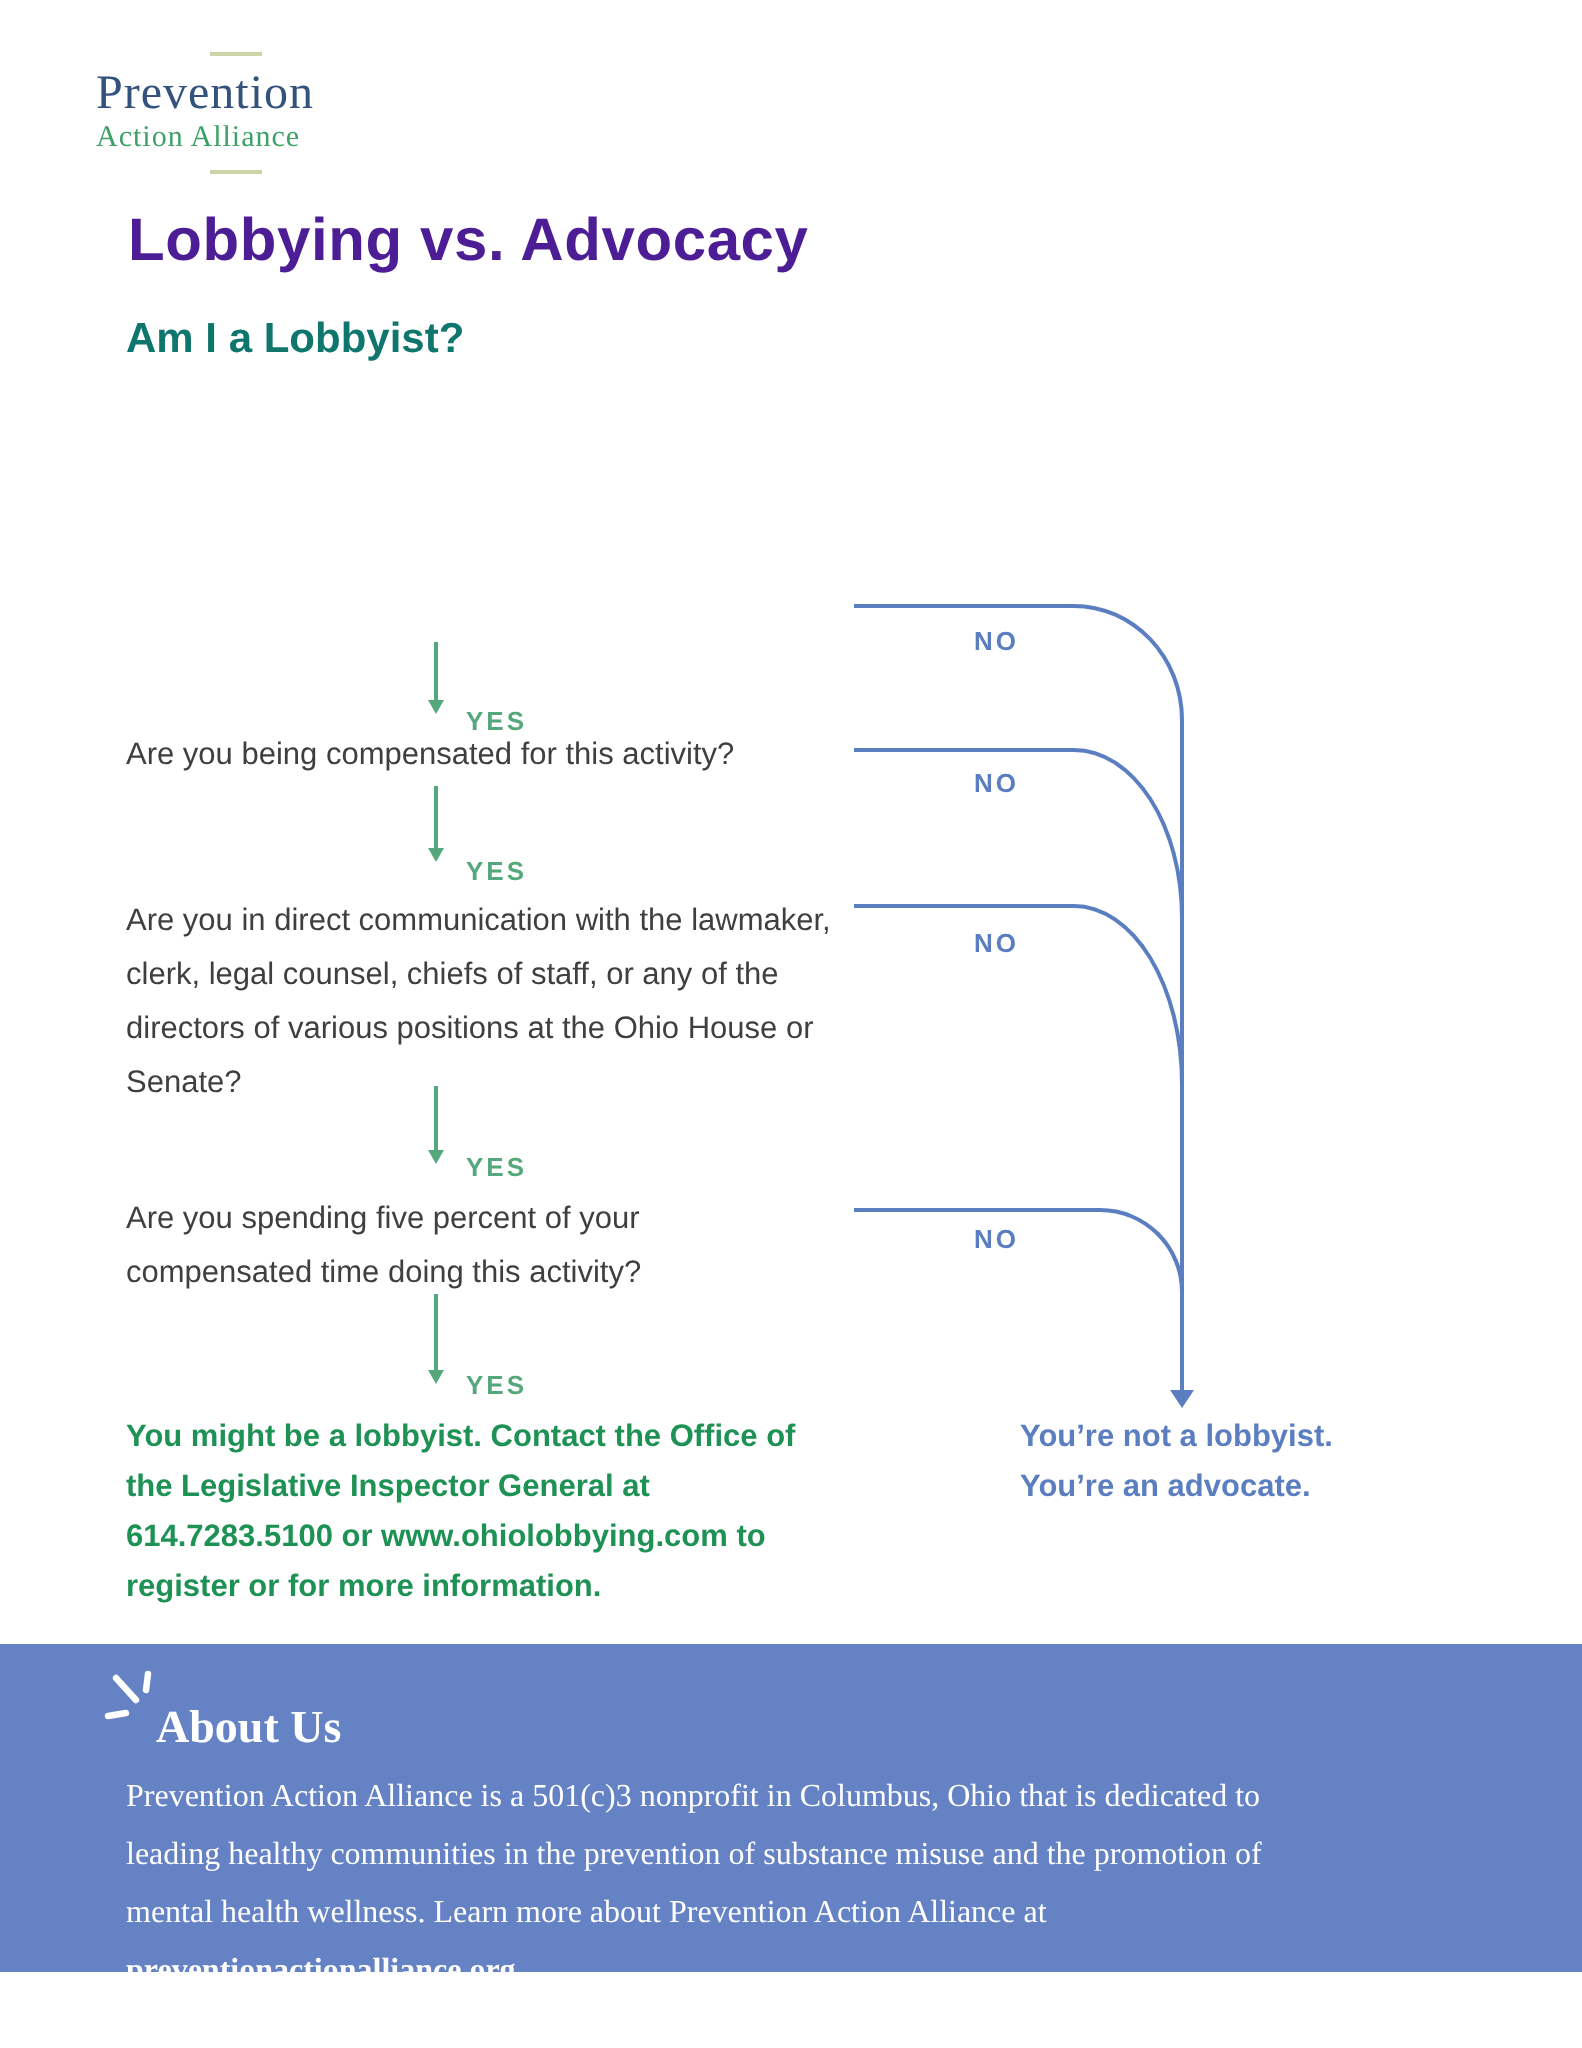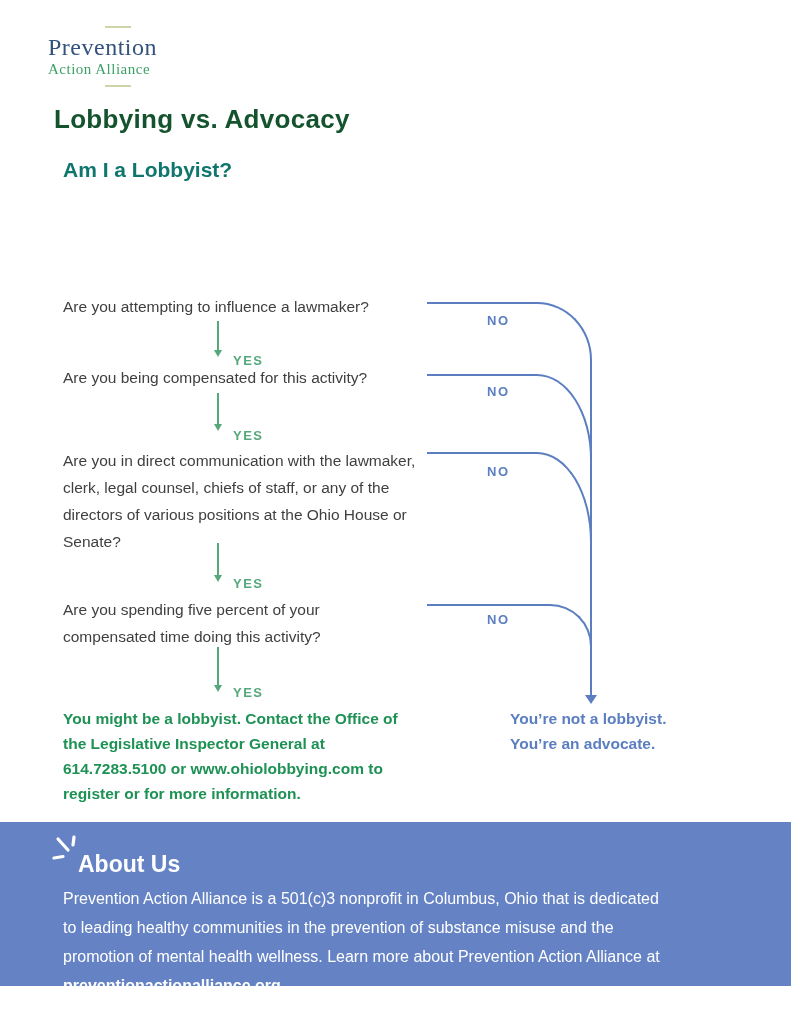--- a/index.html
+++ b/index.html
@@ -37,24 +37,24 @@
   .logo-tagline {
     font-family: "Liberation Serif", serif;
     font-size: 15px;
     color: #3da167;
     letter-spacing: 0.5px;
   }
 
   
   .title {
     position: absolute;
-    left: 54px; top: 104px;
-    font-size: 26px;
-    font-weight: bold;
-    color: #14532d;
+    left: 64px; top: 104px;
+    font-size: 30px;
+    font-weight: bold;
+    color: #4c1d95;
     letter-spacing: 0.3px;
   }
   .subtitle {
     position: absolute;
     left: 63px; top: 158px;
     font-size: 21px;
     font-weight: bold;
     color: #0f766e;
   }
   .intro {
@@ -163,20 +163,21 @@
     color: #5b7ec1;
   }
 
   
   .footer {
     position: absolute;
     left: 0; top: 822px;
     width: 791px; height: 164px;
     background: #6583c4;
     color: #ffffff;
+    font-family: Liberation Serif, serif;
   }
   .sparkle {
     position: absolute;
     left: 52px; top: 13px;
   }
   .about-heading {
     position: absolute;
     left: 78px; top: 29px;
     font-size: 23px;
     font-weight: bold;
@@ -204,21 +205,20 @@
   <div class="logo">
     <div class="logo-rule top"></div>
     <div class="logo-name">Prevention</div>
     <div class="logo-tagline">Action Alliance</div>
     <div class="logo-rule bottom"></div>
   </div>
 
   <h1 class="title">Lobbying vs. Advocacy</h1>
   <h2 class="subtitle">Am I a Lobbyist?</h2>
 
-  <div class="question q1">Are you attempting to influence a lawmaker?</div>
   <div class="question q2">Are you being compensated for this activity?</div>
   <div class="question q3">Are you in direct communication with the lawmaker, clerk, legal counsel, chiefs of staff, or any of the directors of various positions at the Ohio House or Senate?</div>
   <div class="question q4">Are you spending five percent of your compensated time doing this activity?</div>
 
   <div class="yes-arrow ya1"></div>
   <div class="yes-arrow ya2"></div>
   <div class="yes-arrow ya3"></div>
   <div class="yes-arrow ya4"></div>
 
   <div class="yes-label yl1">YES</div>

